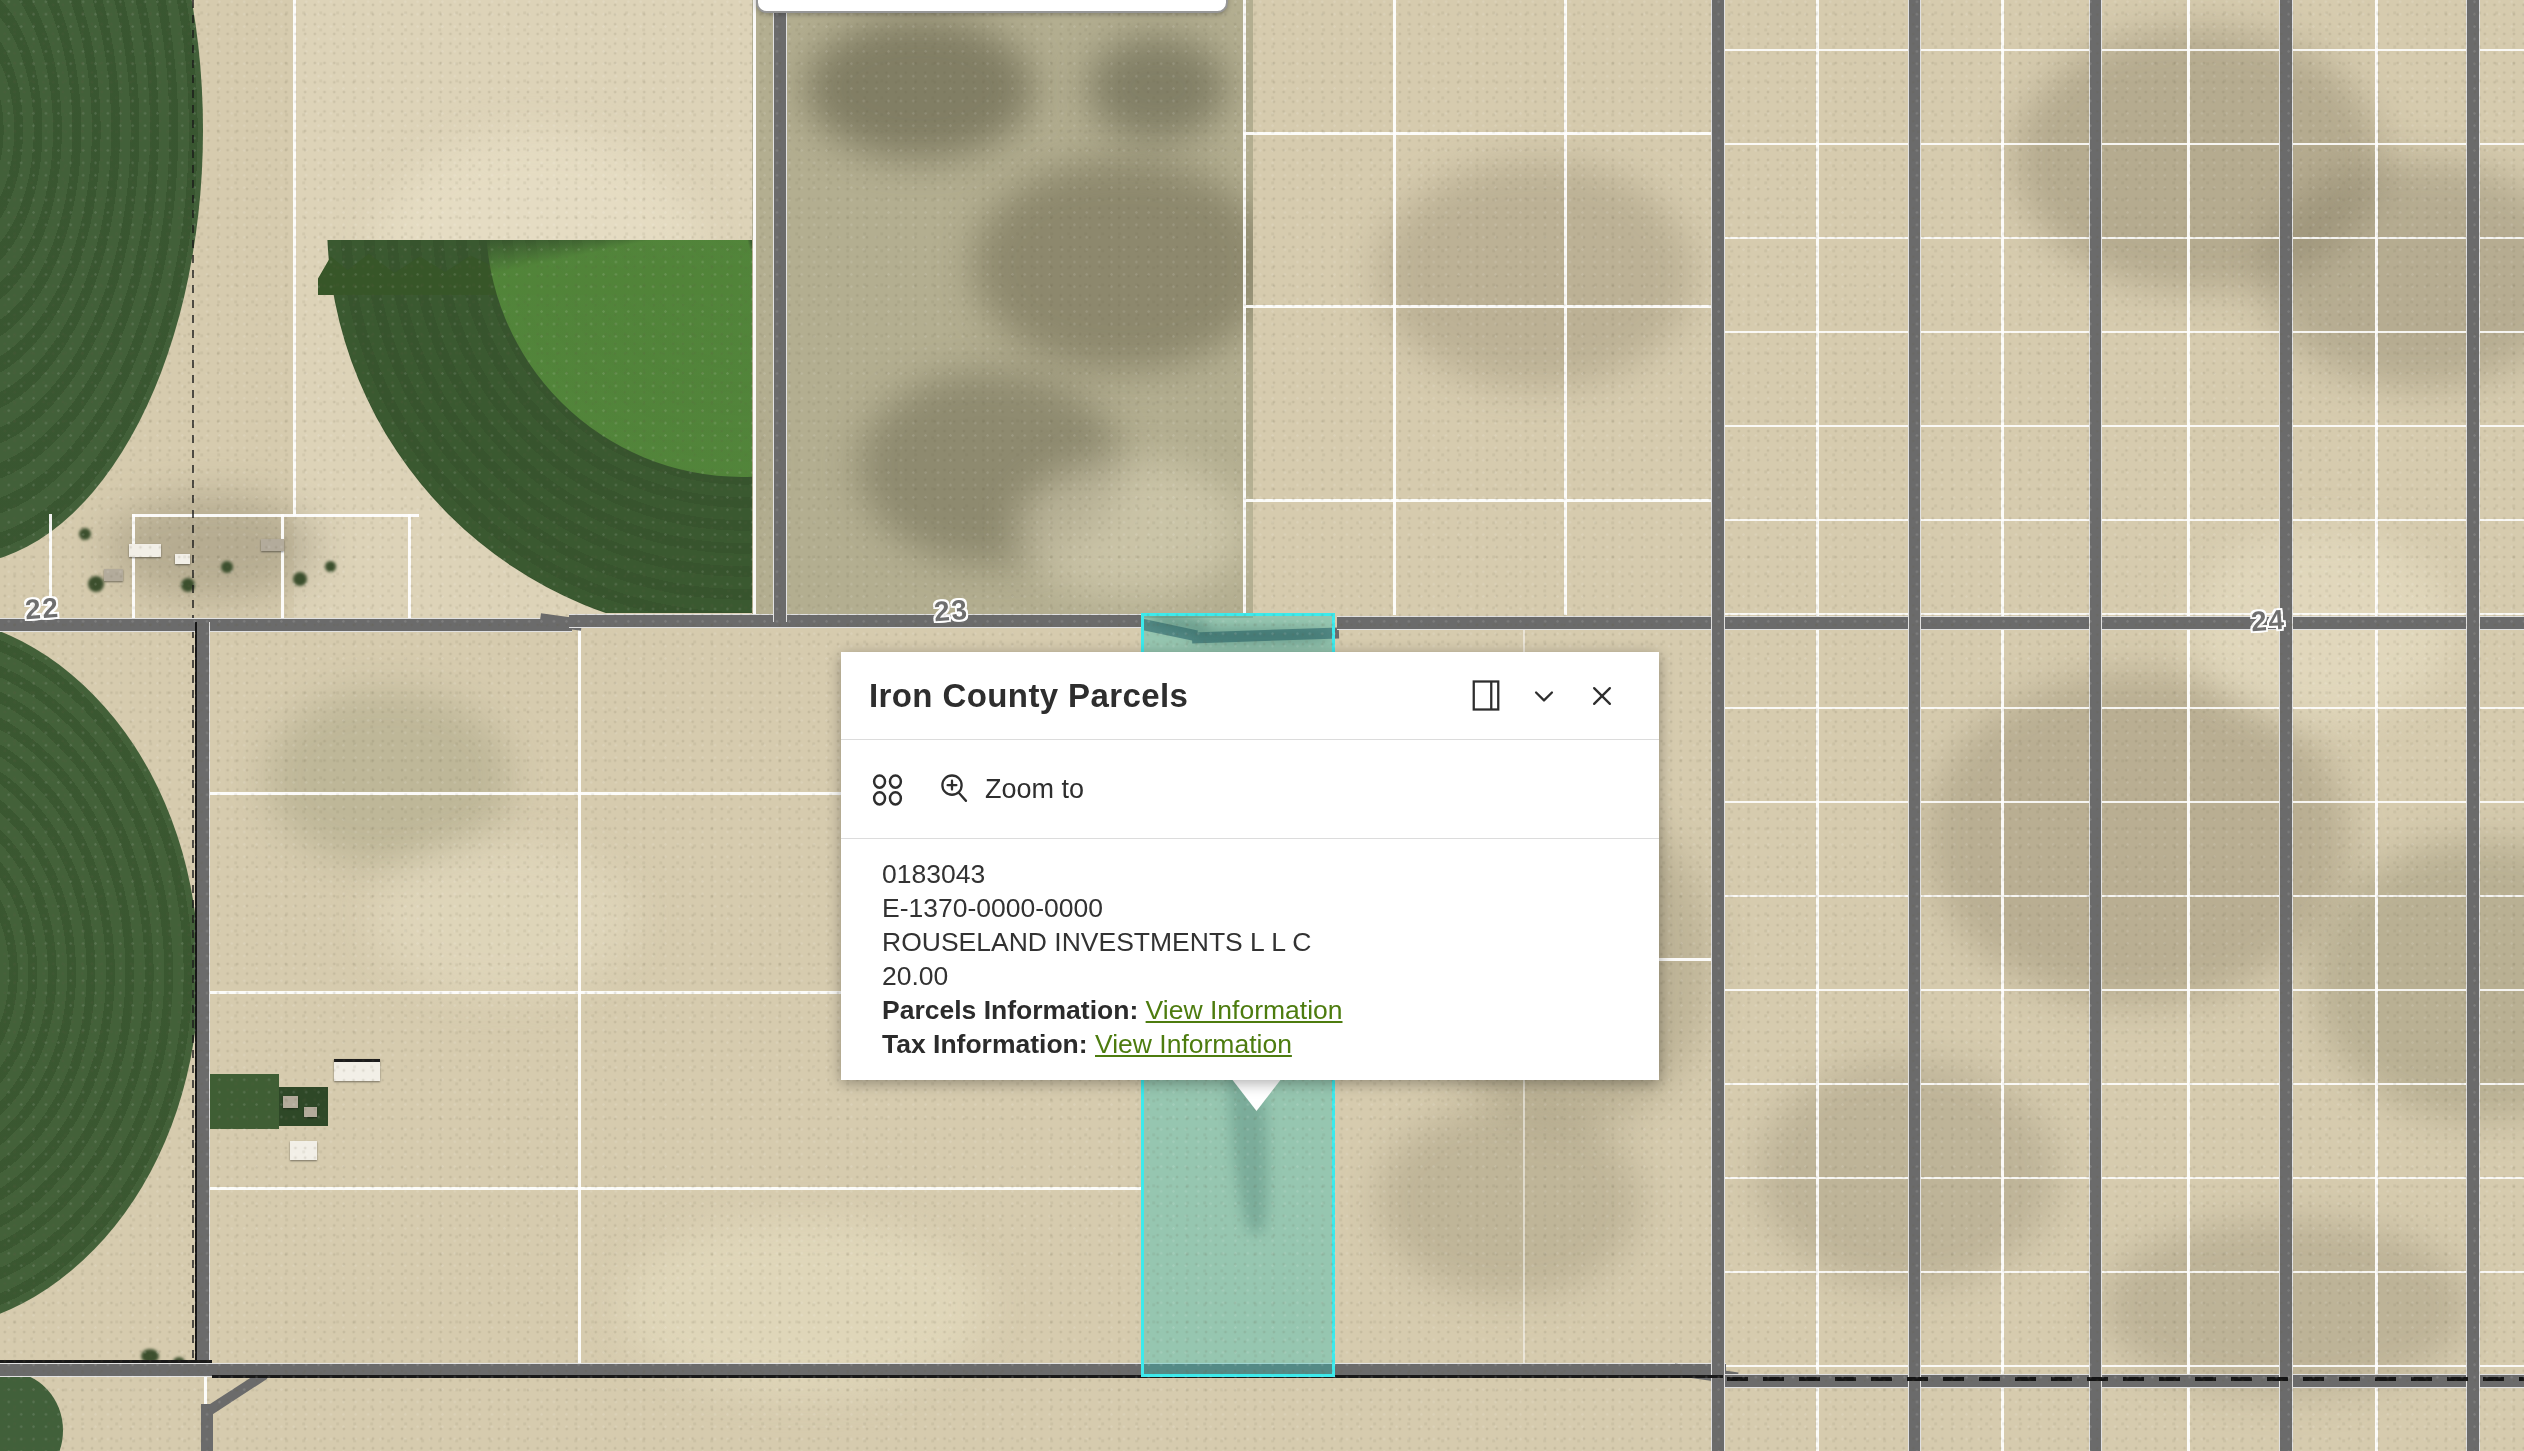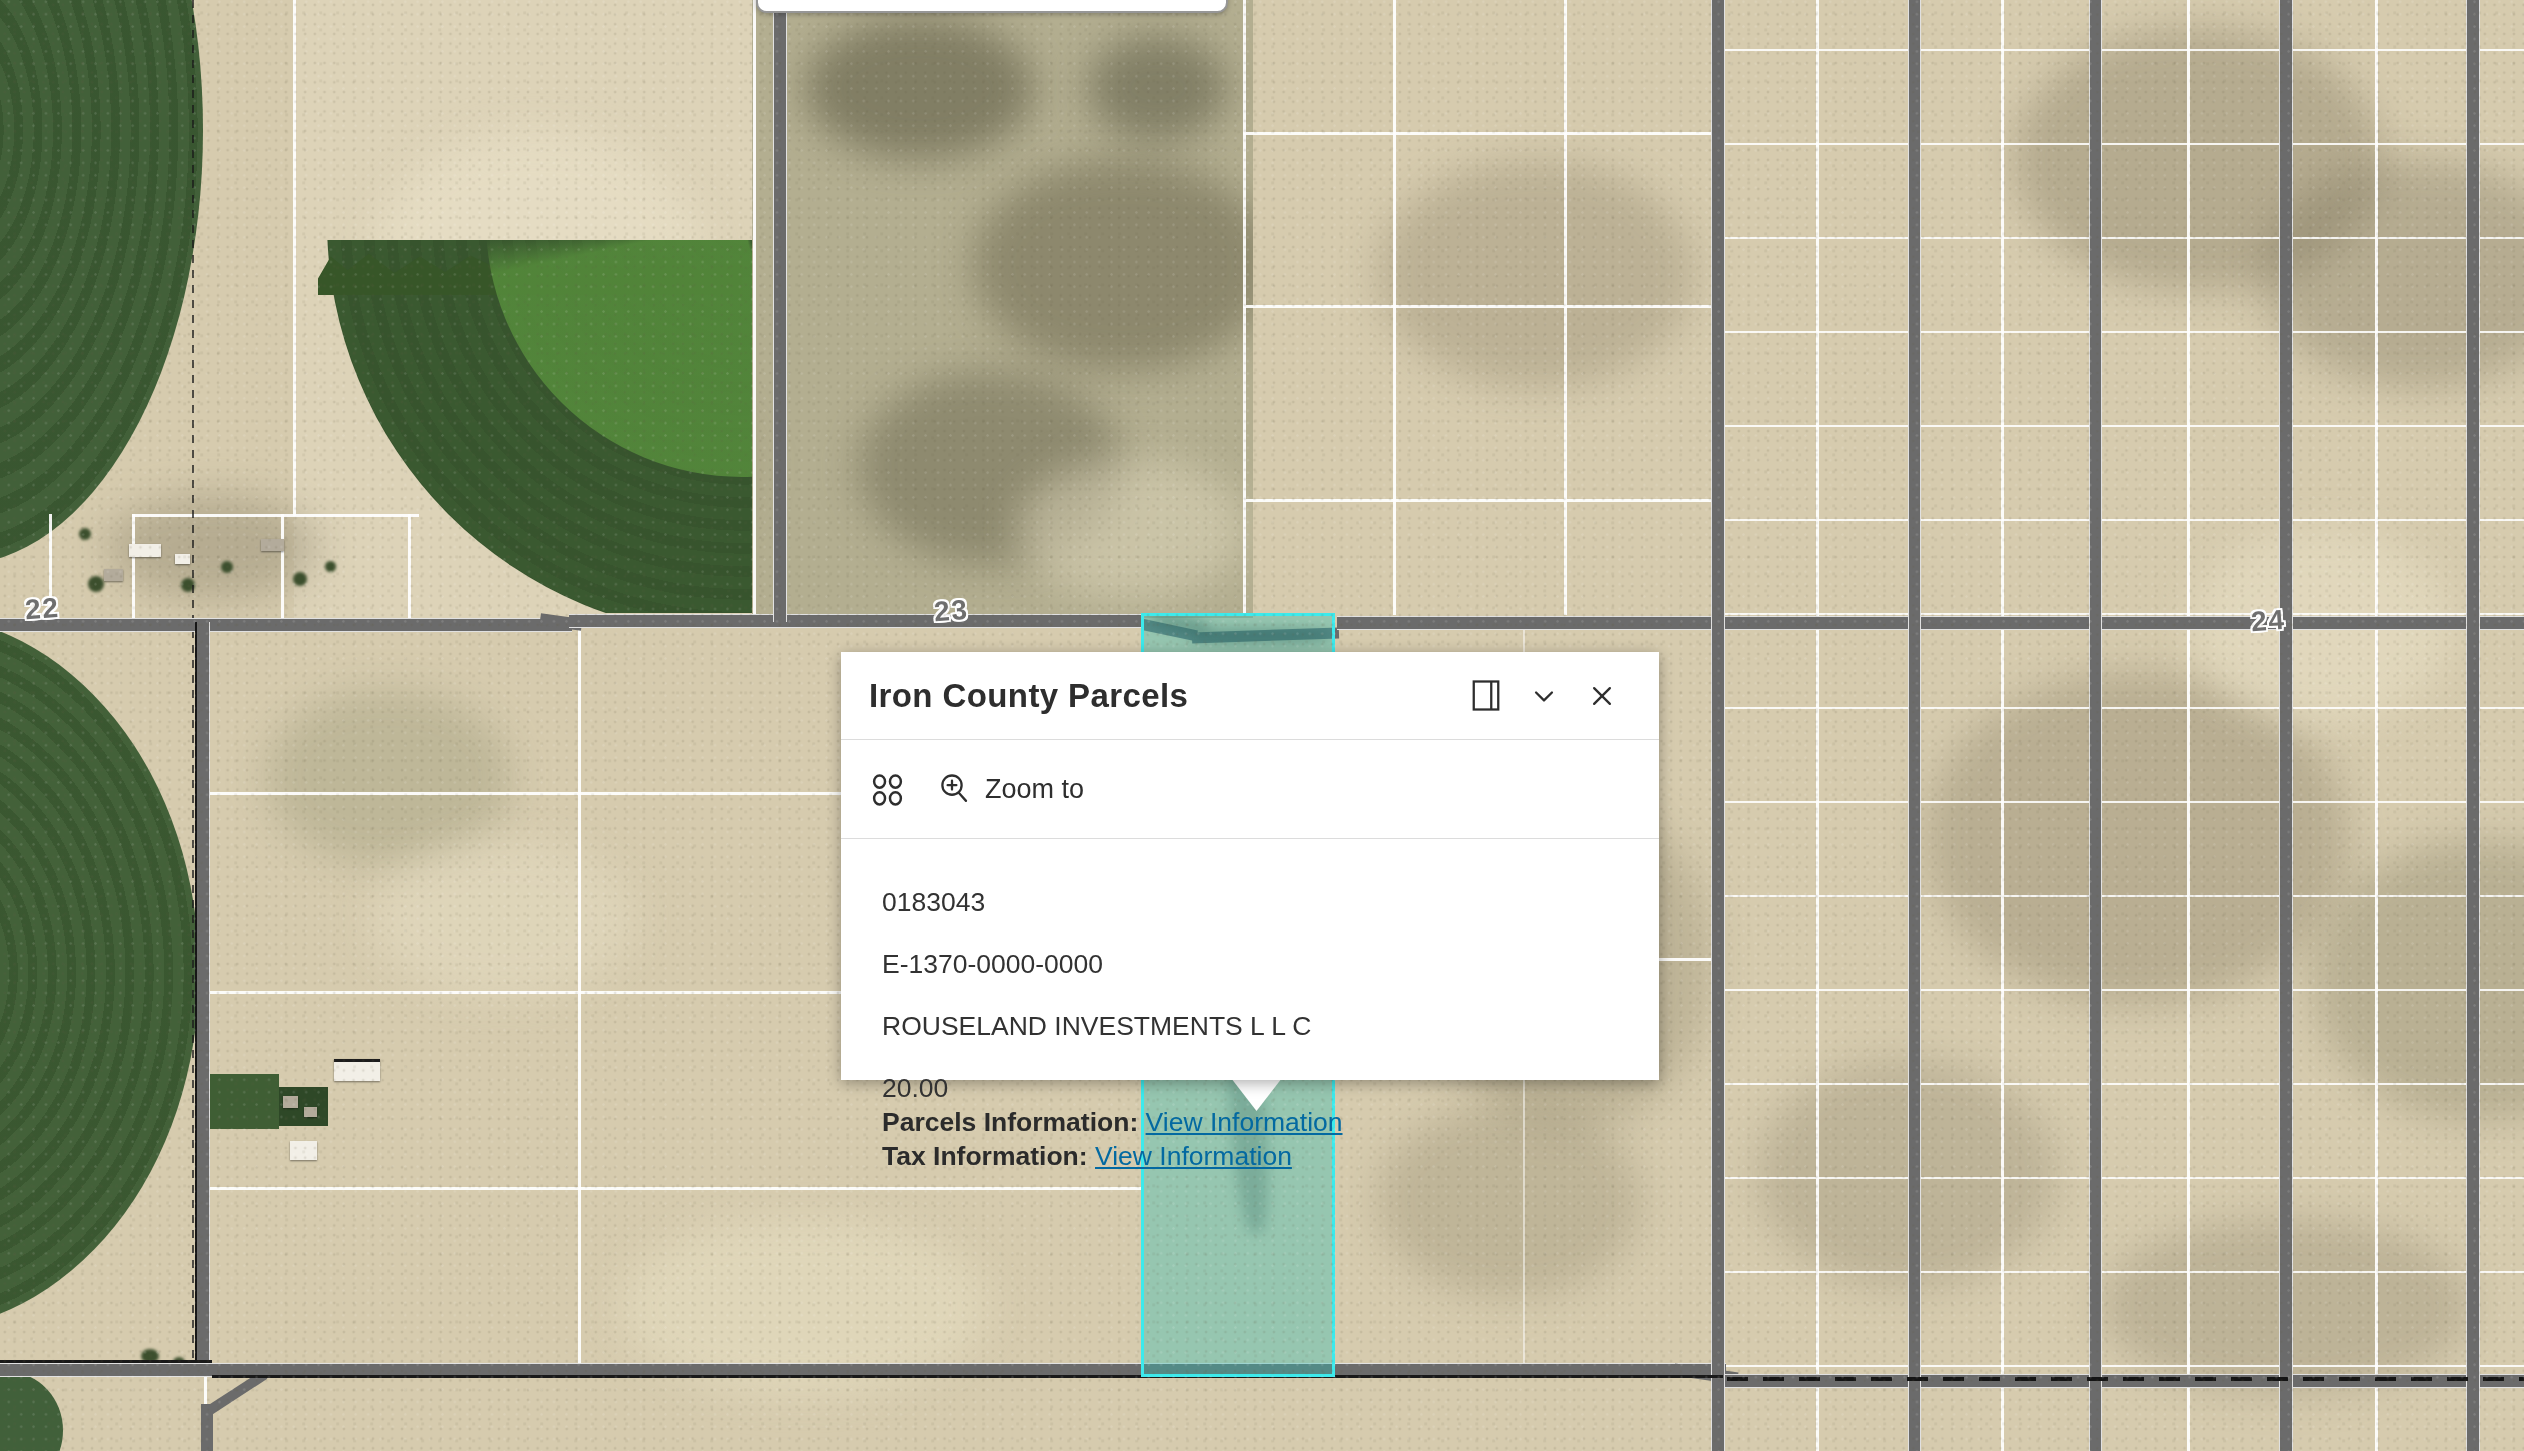--- a/index.html
+++ b/index.html
@@ -52,23 +52,23 @@
   .p-header{display:flex;align-items:center;height:87px;padding:0 28px 0 28px;}
   .p-title{flex:1;font-size:33px;font-weight:700;color:#2e2e2e;letter-spacing:0.4px;}
   .hbtn{background:none;border:0;padding:0;width:58px;height:58px;display:flex;align-items:center;
         justify-content:center;color:#2e2e2e;cursor:pointer;}
   .p-div{border-top:1.8px solid #dcdcdc;}
   .p-actions{display:flex;align-items:center;height:98px;padding:0 28px;}
   .abtn{background:none;border:0;padding:0;display:flex;align-items:center;gap:12px;color:#2e2e2e;
         cursor:pointer;font-family:inherit;}
   .zoomto{margin-left:32px;font-size:27px;color:#2e2e2e;}
   .p-body{padding:17.7px 28px 0 41px;font-size:26.5px;line-height:34px;color:#323232;}
-  .p-body .fld{white-space:nowrap;margin-top:28px;}
+  .p-body .fld{white-space:nowrap;}
   .inforow .lbl{font-weight:700;color:#2b2b2b;}
-  .inforow a{color:#0369a1;text-decoration:underline;cursor:pointer;}
+  .inforow a{color:#4d7c0f;text-decoration:underline;cursor:pointer;}
   svg{display:block;}
 </style>
 </head>
 <body>
 
 <div class="stage">
 
   <div class="rect" style="left:294px;top:0;width:480px;height:618px;background:#ddd3b8;"></div>
   <div class="rect" style="left:752px;top:0;width:501px;height:618px;background:#b3ae90;overflow:hidden;">
     <div class="blob" style="left:53px;top:17.7px;width:230px;height:141px;background:rgba(80,78,56,.5);"></div>

